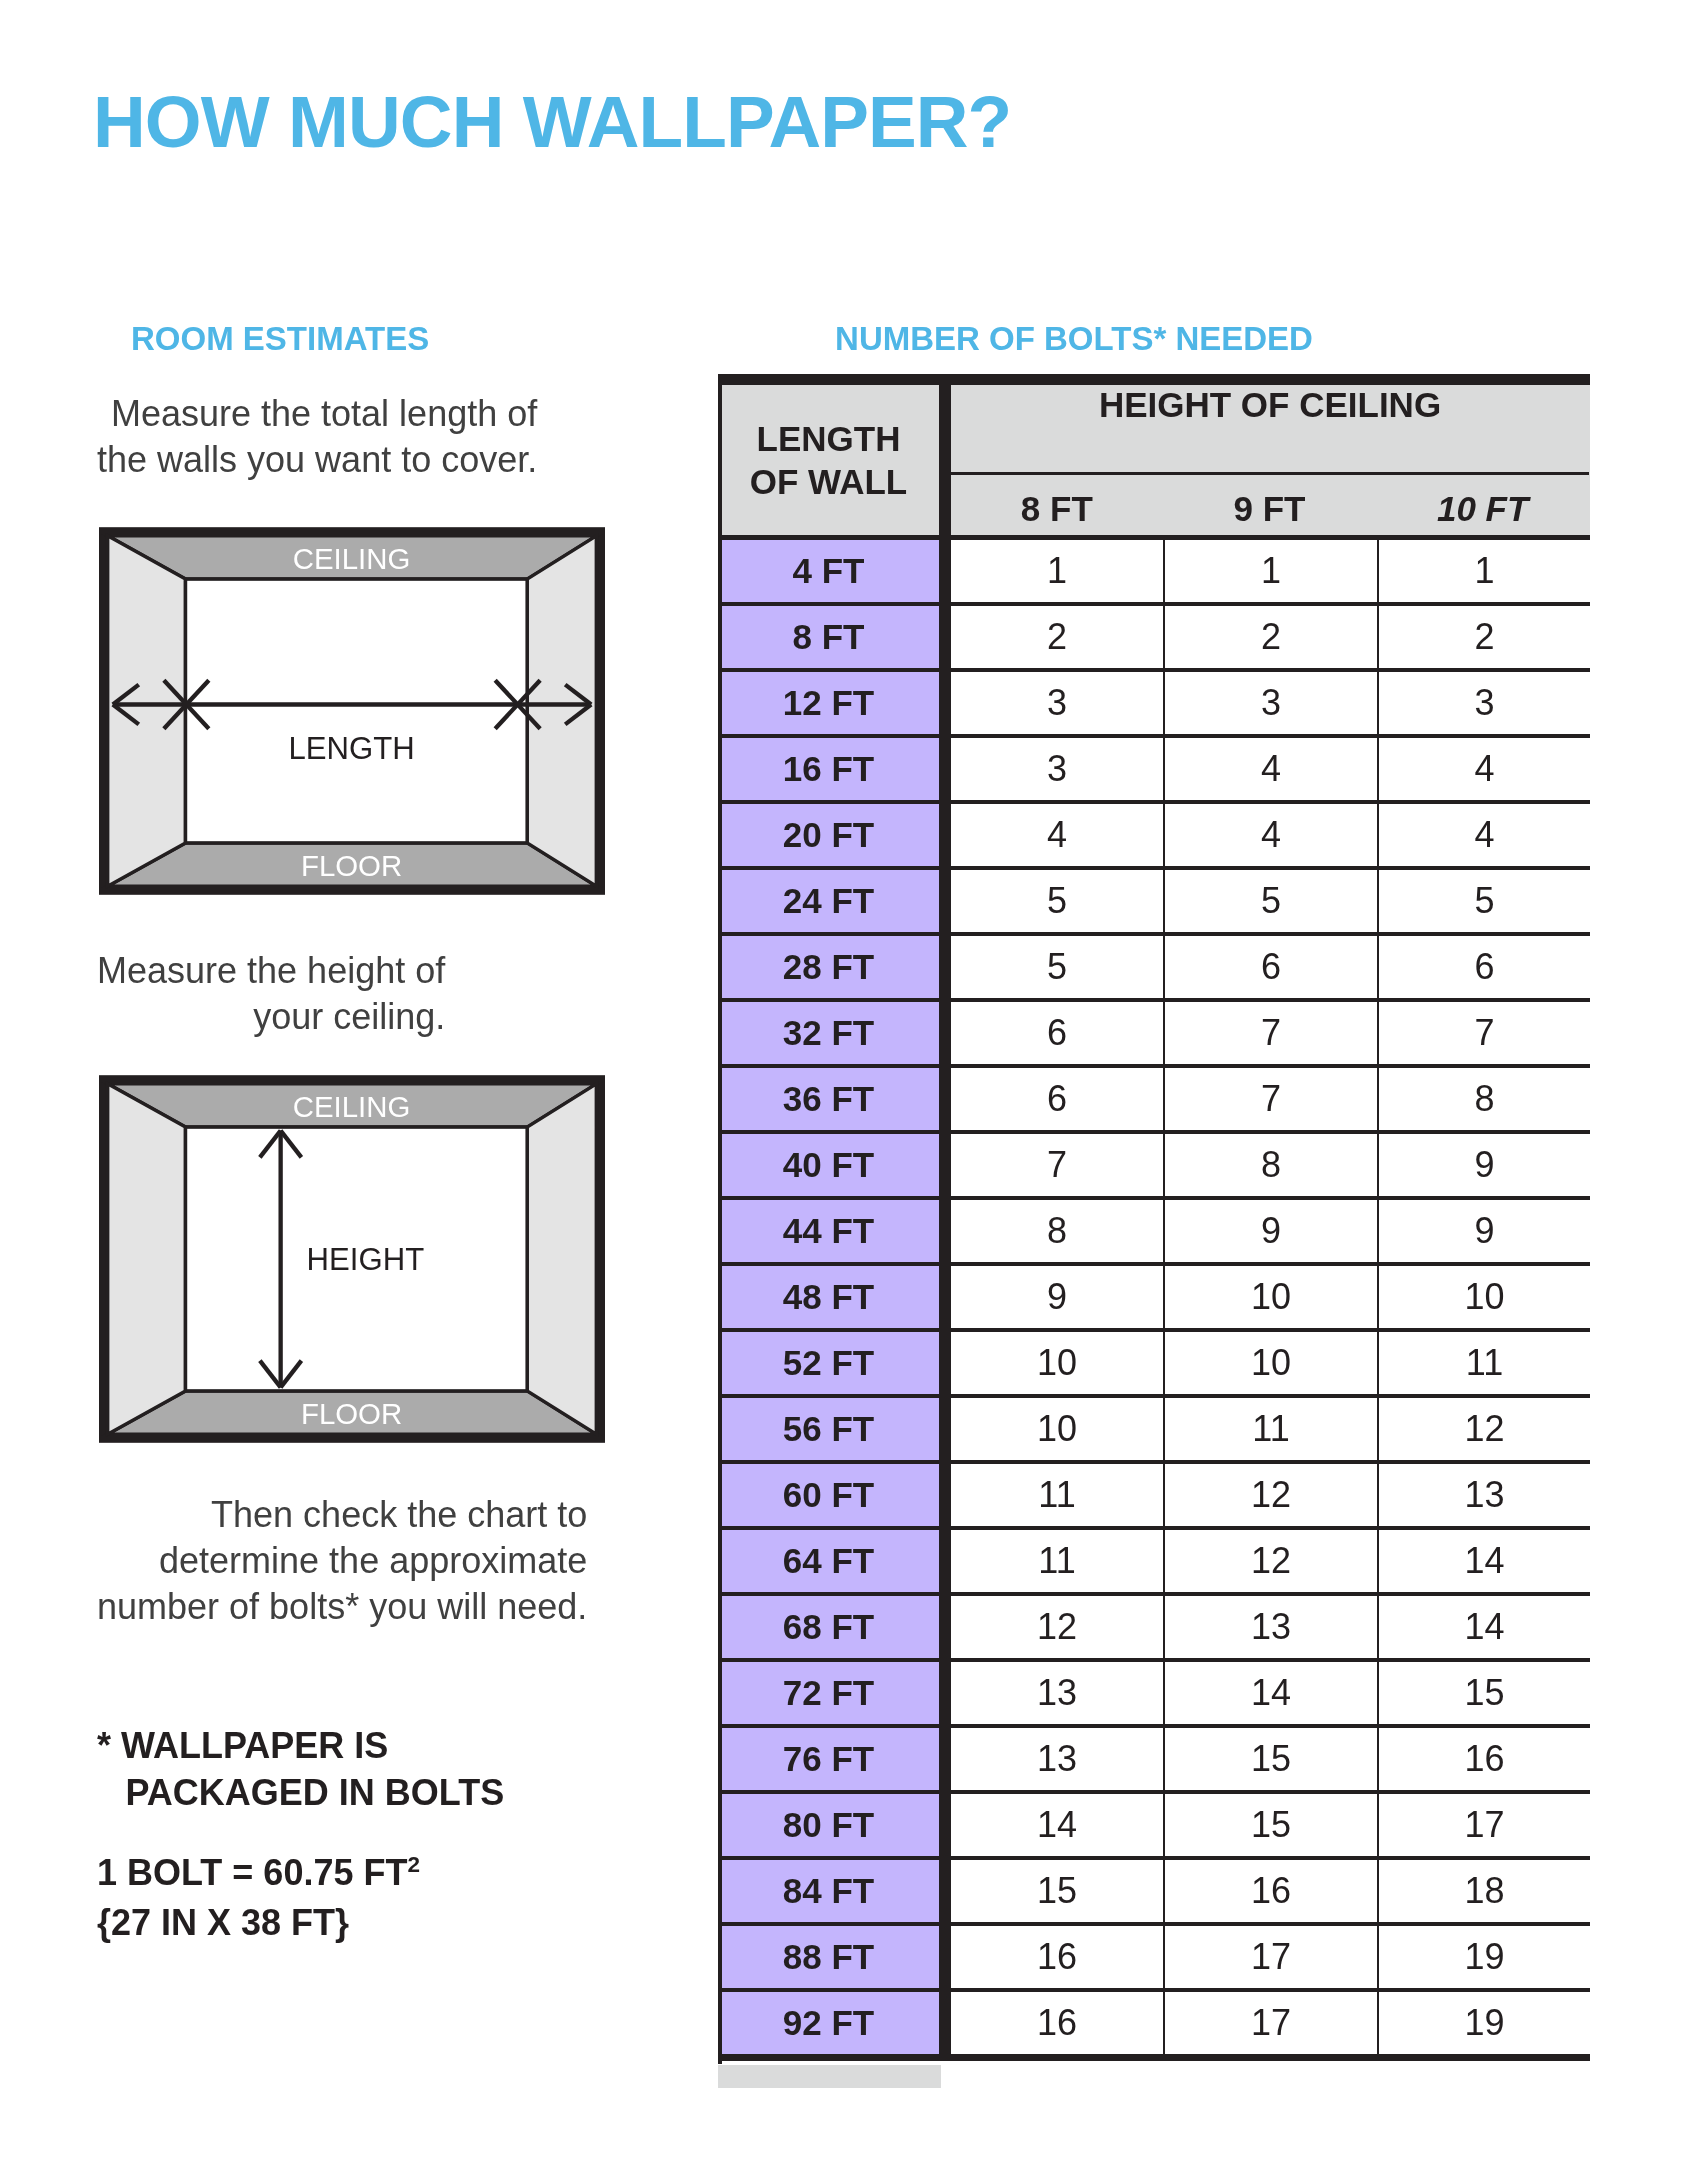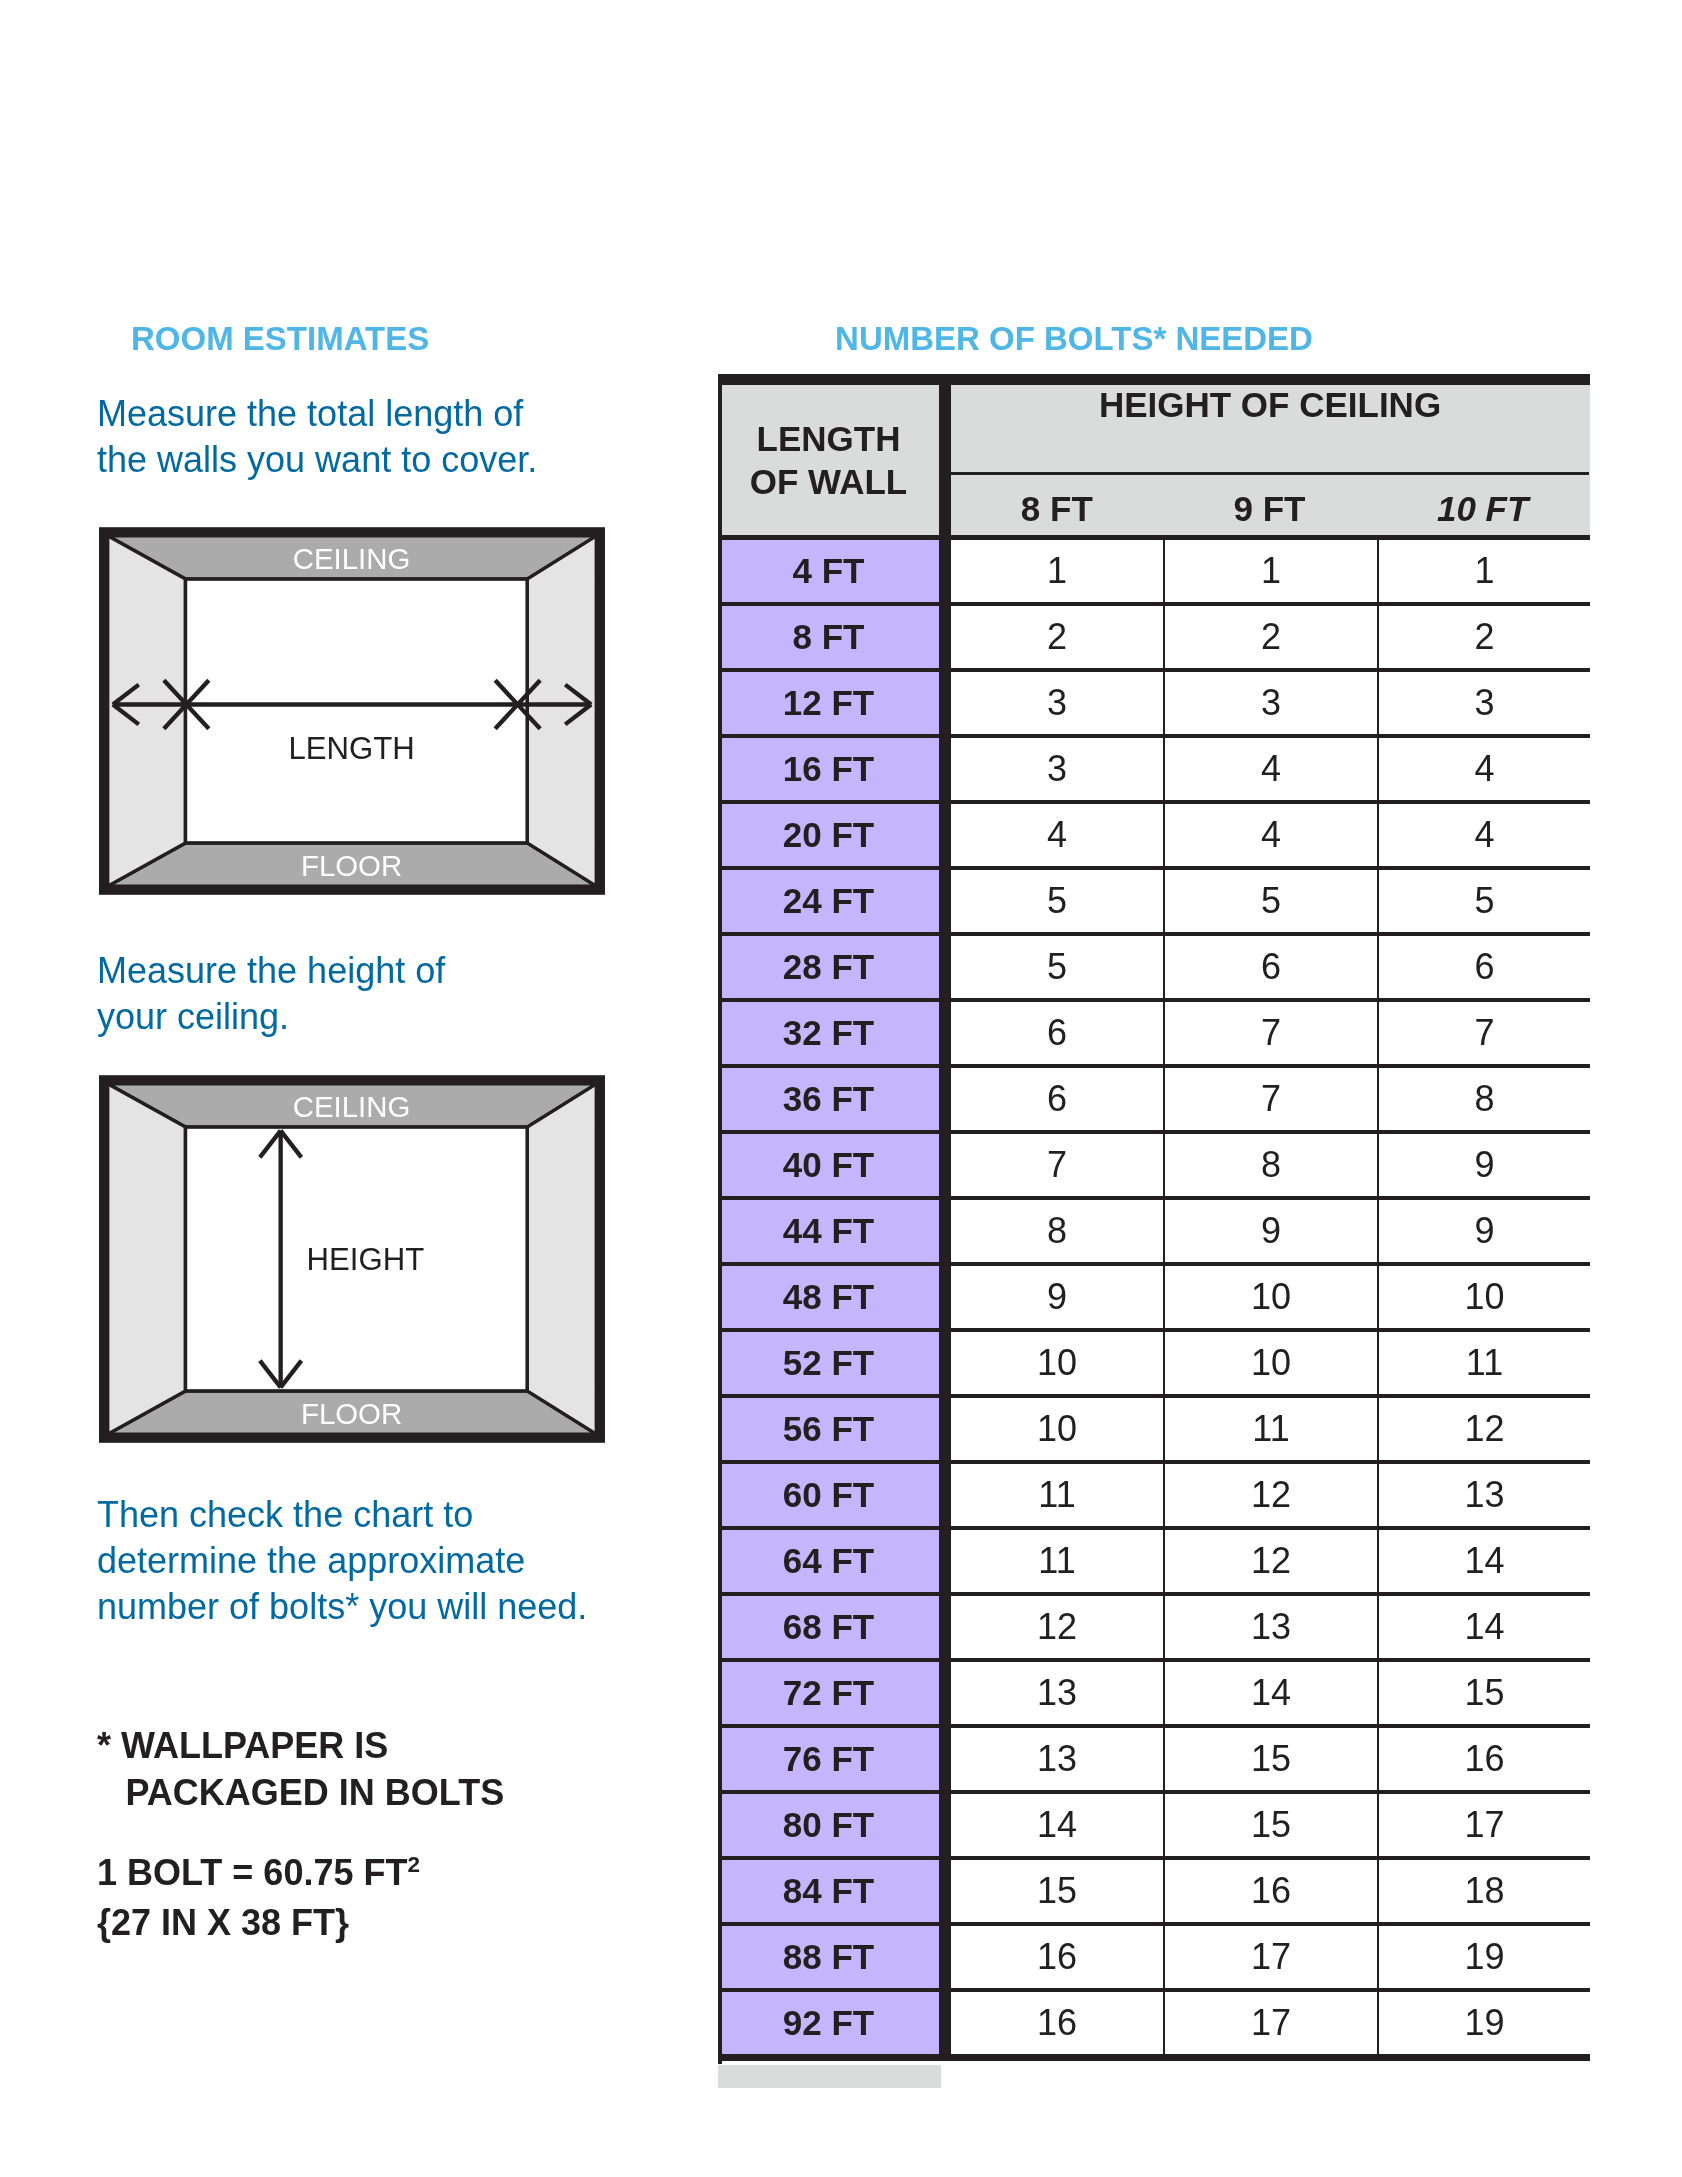--- a/index.html
+++ b/index.html
@@ -8,21 +8,21 @@
     font-family:"Liberation Sans","DejaVu Sans",sans-serif; color:#231f20; overflow:hidden;
   }
   .abs { position:absolute; }
   .pre { white-space:pre-line; }
 
   .title { left:93px; top:80px; font-size:73px; font-weight:bold; letter-spacing:-0.9px; color:#4fb6e6; }
   .section-heading { font-size:33px; font-weight:bold; color:#4fb6e6; letter-spacing:0px;margin-left:34px; }
   .room-heading { left:97px; top:320px; }
   .bolts-heading { left:718px; top:320px; width:644px; text-align:center; }
 
-  .para { font-size:36px; line-height:46px; color:#0369a1; }
+  .para { font-size:36px; line-height:46px; color:#404040;text-align:right; }
   .step1 { left:97px; top:391px; }
   .step2 { left:97px; top:948px; }
   .step3 { left:97px; top:1492px; }
 
   .bold-note { font-size:36px; font-weight:bold; line-height:47px; }
   .footnote { left:97px; top:1722px; }
   .footnote .indent { padding-left:28.5px; }
   .equation { left:97px; top:1840px; line-height:50px; }
   .sup { font-size:22.5px; vertical-align:super; font-weight:bold; }
 
@@ -54,20 +54,21 @@
   .tcell.v { background:#ffffff; font-size:36px; font-weight:normal; }
   .tcell.vb { border-left:2.6px solid #231f20; }
   .left-edge { left:0; top:11.2px; width:3.5px; height:1679px; background:#231f20; }
   .gray-stub { left:0; top:1691px; width:223px; height:22.5px; background:#dadbdb; }
 </style>
 </head>
 <body>
 
 <div class="page">
 
+  <div class="abs title">HOW MUCH WALLPAPER?</div>
 
   <div class="abs section-heading room-heading">ROOM ESTIMATES</div>
 
   <div class="abs para pre step1">Measure the total length of
 the walls you want to cover.</div>
 
   <svg class="abs diagram diagram1" viewBox="0 0 585 425">
     <rect x="5" y="5" width="575" height="415" fill="#ffffff" stroke="#231f20" stroke-width="10"></rect>
     <polygon points="10,10 575,10 495,60 100,60" fill="#ababab" stroke="#231f20" stroke-width="4"></polygon>
     <polygon points="10,415 575,415 495,365 100,365" fill="#ababab" stroke="#231f20" stroke-width="4"></polygon>

